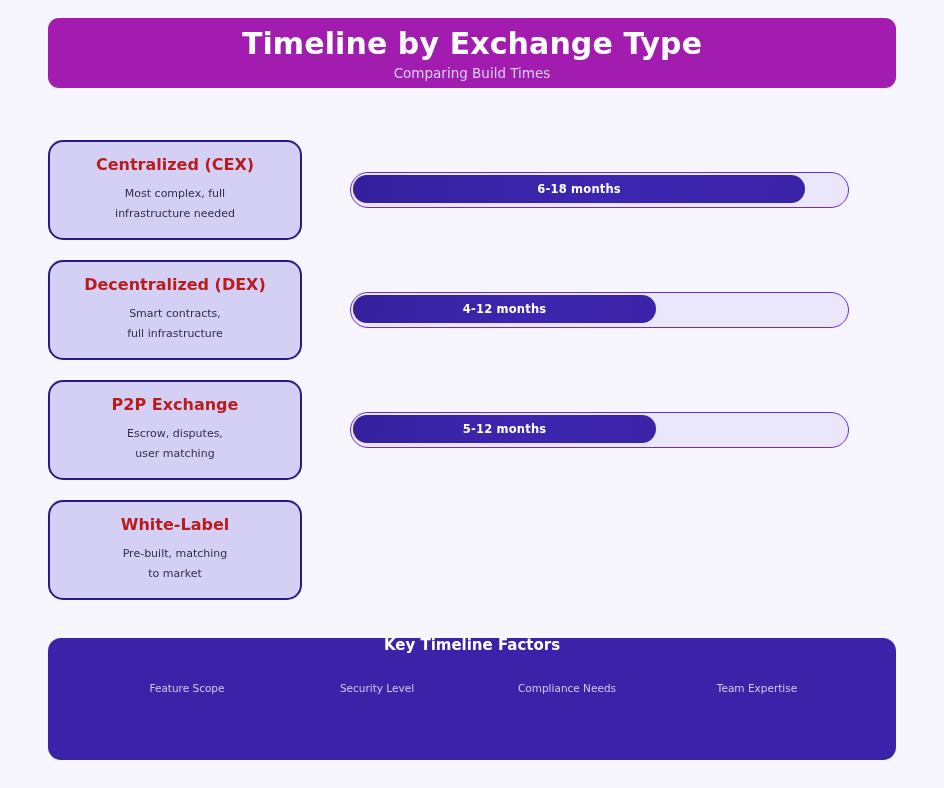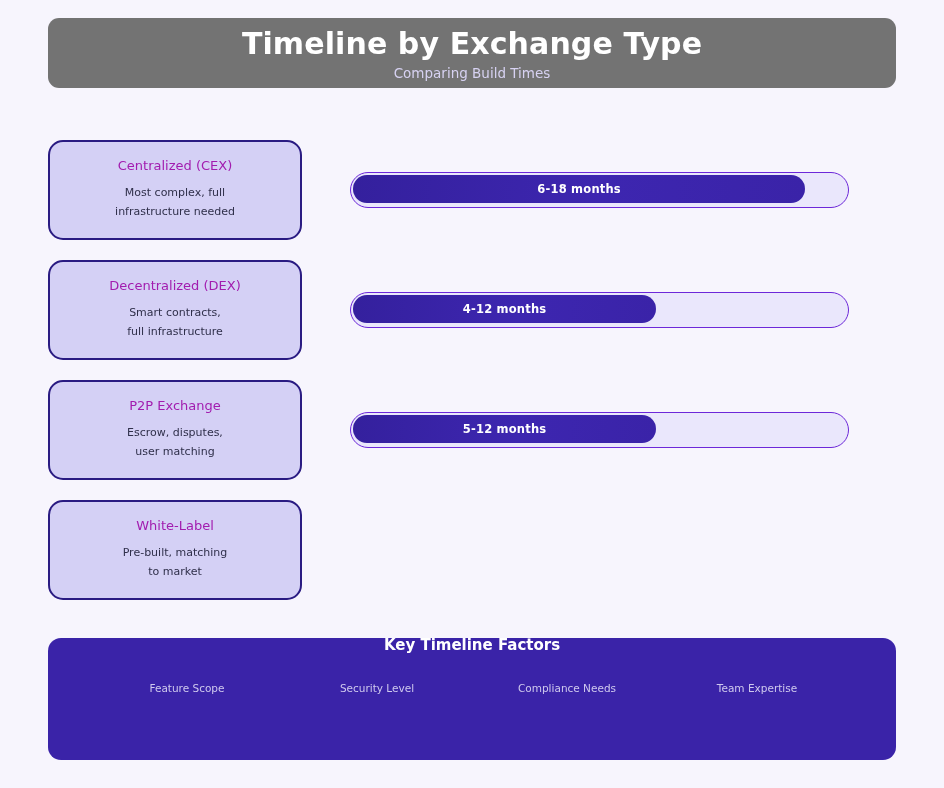--- a/index.html
+++ b/index.html
@@ -23,21 +23,21 @@
     height: 788px;
   }
 
   
   .header-band {
     position: absolute;
     left: 48px;
     top: 18px;
     width: 848px;
     height: 70px;
-    background: #737373;
+    background: #a21caf;
     border-radius: 11px;
     display: flex;
     flex-direction: column;
     align-items: center;
     justify-content: center;
     box-sizing: border-box;
     padding-top: 2px;
   }
   .header-title {
     color: #ffffff;
@@ -79,23 +79,23 @@
     background: #d4d0f5;
     border: 2px solid #2a1b82;
     border-radius: 15px;
     display: flex;
     flex-direction: column;
     align-items: center;
     justify-content: center;
     text-align: center;
   }
   .type-name {
-    color: #a21caf;
-    font-size: 13px;
-    font-weight: normal;
+    color: #b91c1c;
+    font-size: 16px;
+    font-weight: bold;
     line-height: 1;
     margin-bottom: 11px;
   }
   .type-desc {
     color: #2f2f4a;
     font-size: 11px;
     line-height: 1.75;
     font-weight: normal;
   }
 

